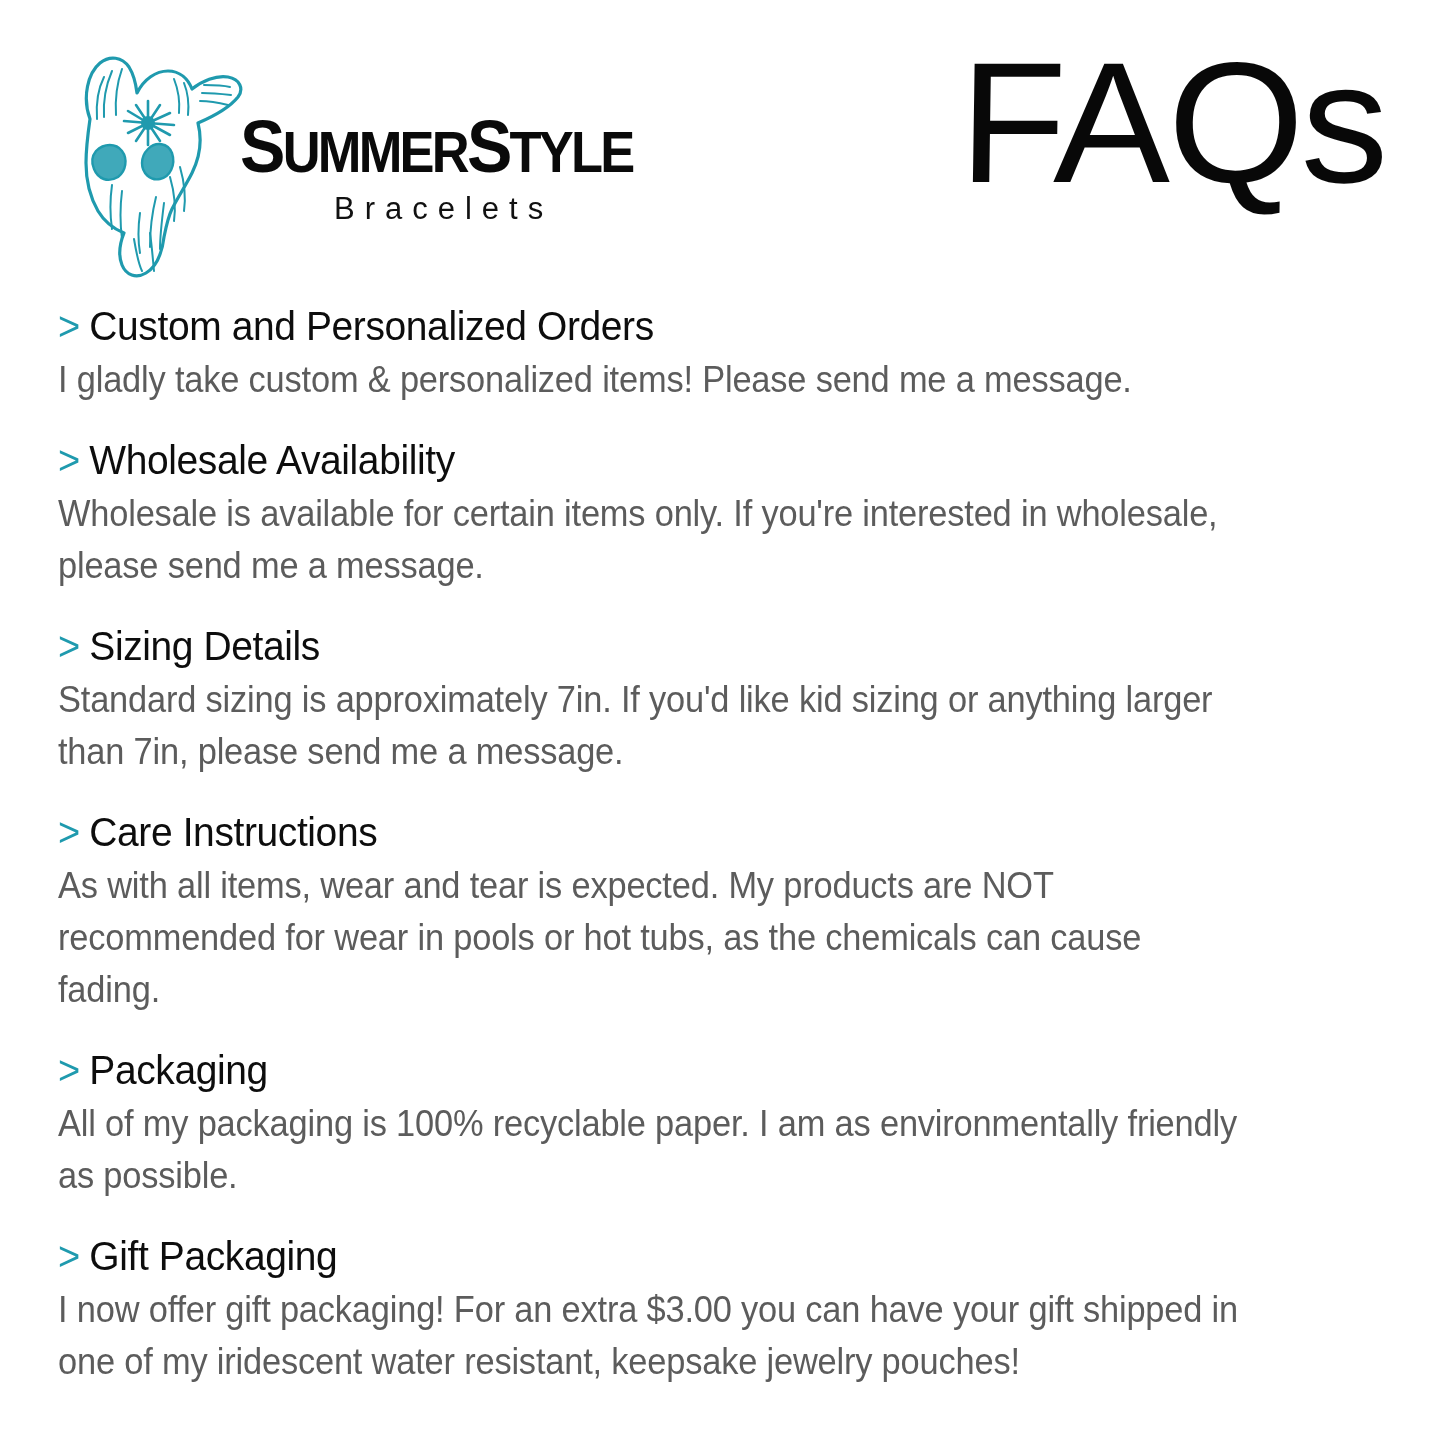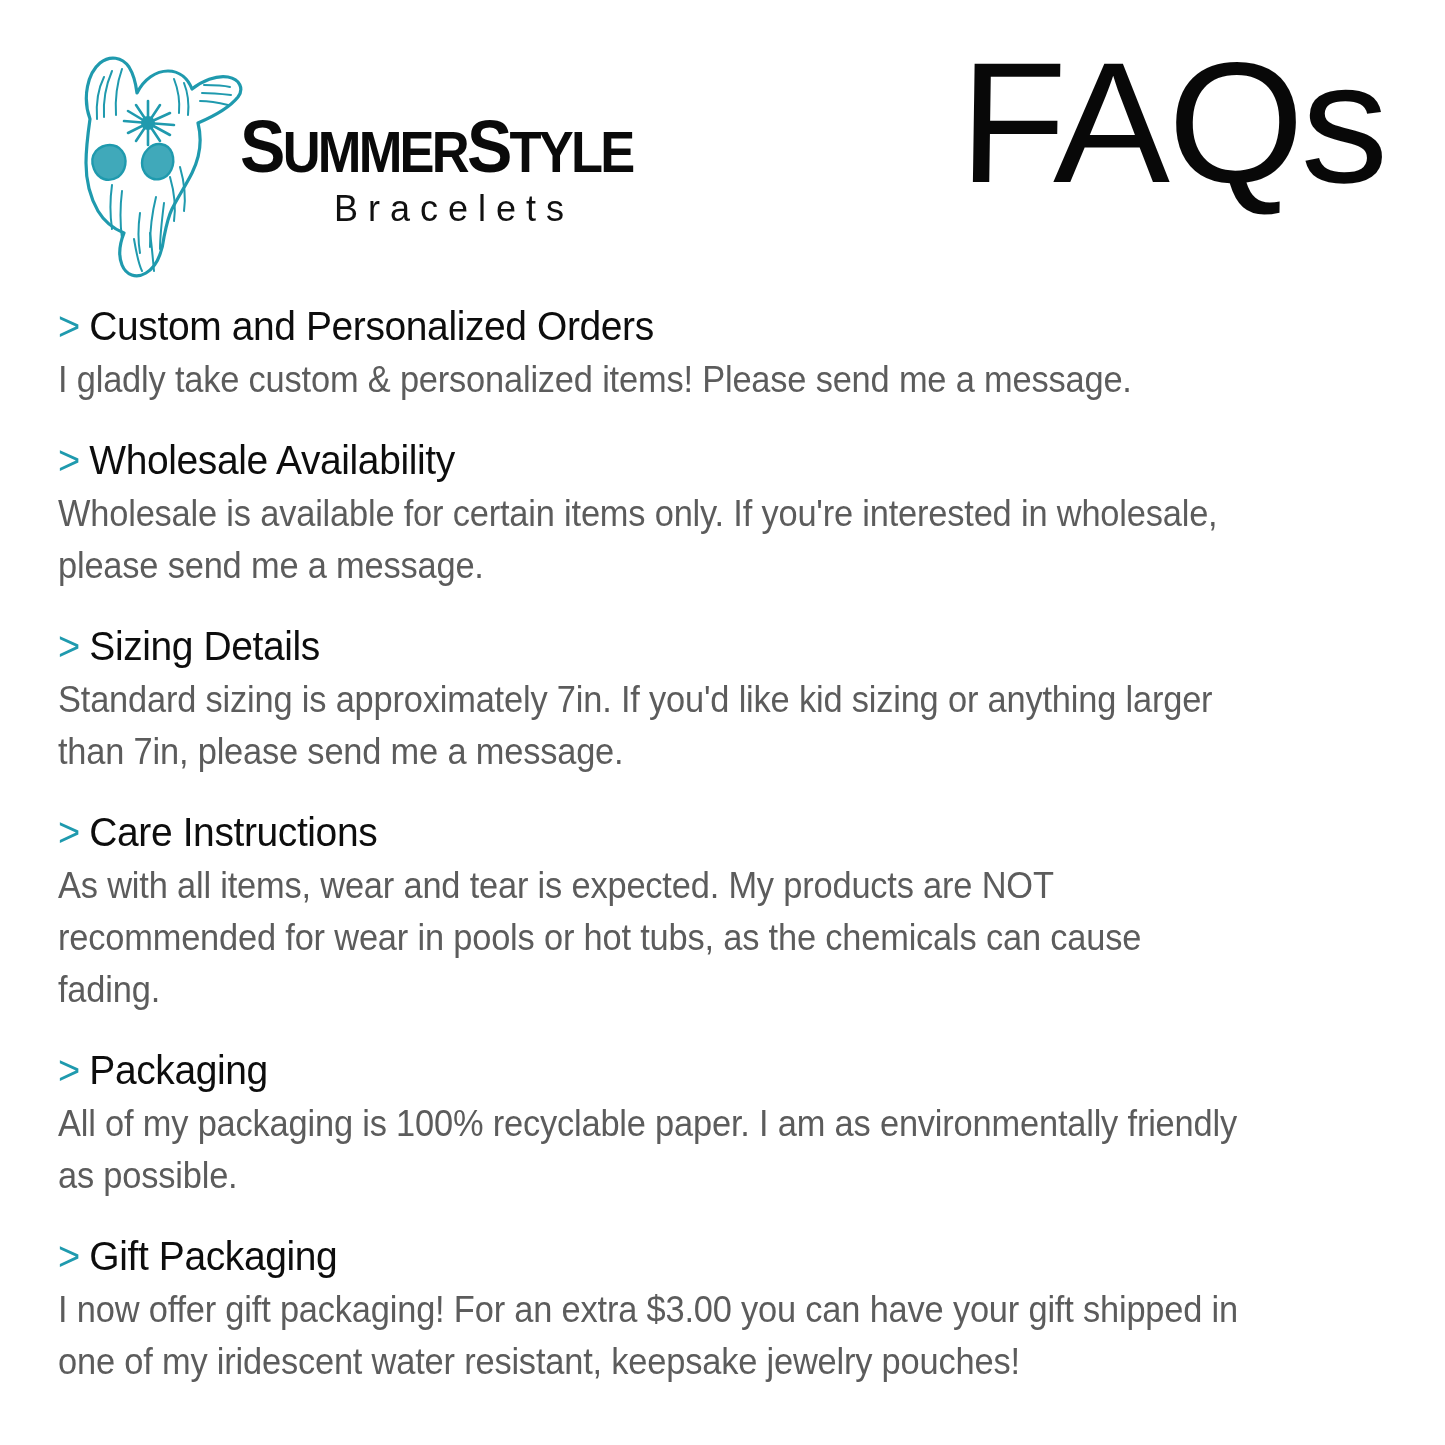--- a/index.html
+++ b/index.html
@@ -59,21 +59,21 @@
   }
   .wm-cap { font-size: 74px; }
   .wm-sm  { font-size: 57px; }
 
   .wordmark-sub {
     position: absolute;
     left: 94px;
     top: 80px;
     font-family: "Liberation Sans", sans-serif;
     font-weight: normal;
-    font-size: 36px;
+    font-size: 31px;
     line-height: 38px;
     letter-spacing: 10px;
     color: #111111;
     white-space: nowrap;
   }
 
   .faqs-title {
     position: absolute;
     right: 58px;
     top: 36px;

